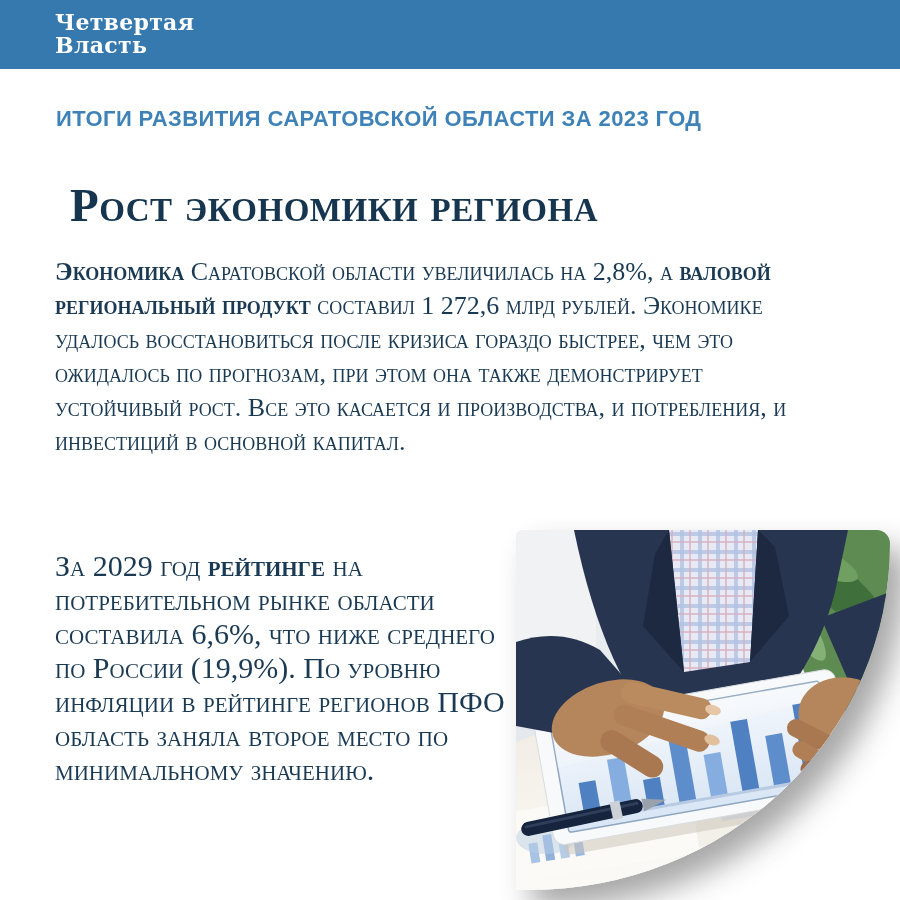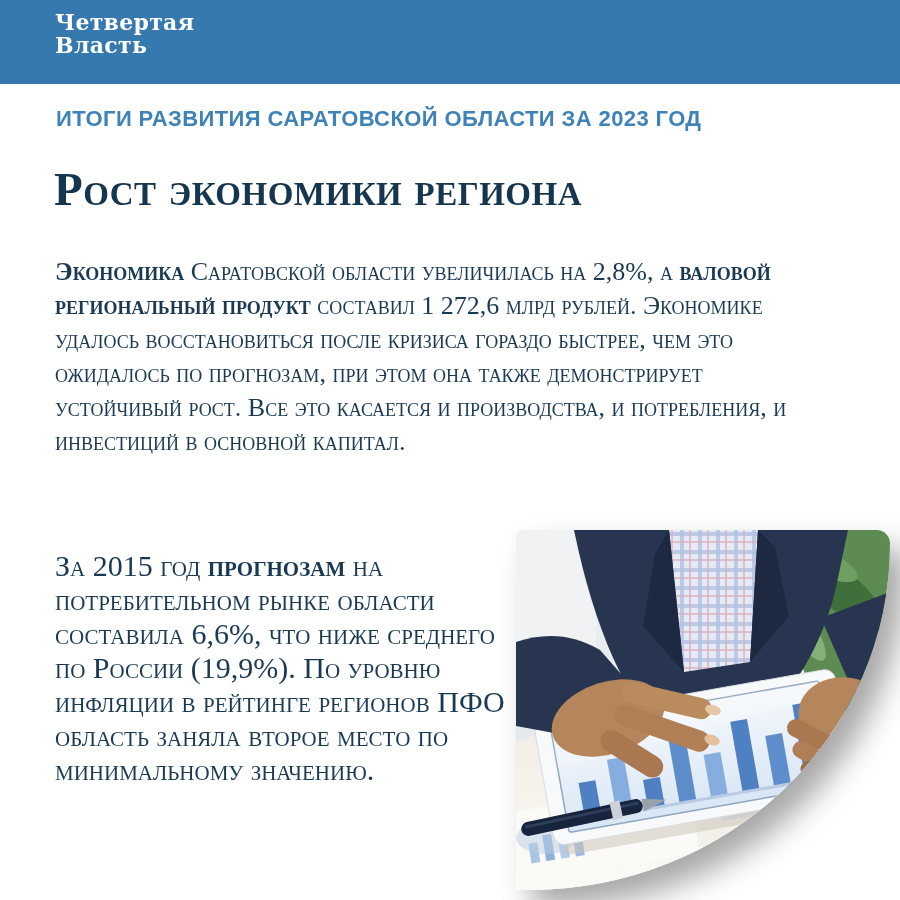--- a/index.html
+++ b/index.html
@@ -1,32 +1,32 @@
 <!DOCTYPE html>
 <html><head>
 <meta charset="utf-8">
 <style>
   html,body{margin:0;padding:0;background:#ffffff;}
   body{width:900px;height:900px;overflow:hidden;}
   .canvas{position:relative;width:900px;height:900px;background:#ffffff;
           font-family:"Liberation Serif",serif;color:#16354f;}
 
   
-  .header{position:absolute;left:0;top:0;width:900px;height:84px;background:#3679ae;}
+  .header{position:absolute;left:0;top:0;width:900px;height:69px;background:#3679ae;}
   .brand{position:absolute;left:55px;top:11px;color:#ffffff;
          font-family:"DejaVu Serif",serif;font-weight:bold;
          font-size:22px;line-height:23px;letter-spacing:.3px;}
 
   
   .kicker{position:absolute;left:56px;top:106px;
           font-family:"Liberation Sans",sans-serif;font-weight:bold;
           font-size:22px;letter-spacing:.4px;color:#3e82b8;}
 
   
-  .title{position:absolute;left:54px;top:162px;margin:0;
+  .title{position:absolute;left:54px;top:162px;margin:16px;
          font-size:47px;font-weight:bold;font-variant:small-caps;
          letter-spacing:.5px;color:#16354f;white-space:nowrap;}
 
   
   .para{position:absolute;margin:0;font-variant:small-caps;color:#1a3a54;}
   .para b{font-weight:bold;}
   .p1{left:55px;top:255px;width:778px;font-size:26px;line-height:34px;}
   .p2{left:55px;top:549px;width:455px;font-size:30px;line-height:34px;}
 
   
@@ -48,21 +48,21 @@
       <div>Власть</div>
     </div>
   </div>
 
   <div class="kicker">ИТОГИ РАЗВИТИЯ САРАТОВСКОЙ ОБЛАСТИ ЗА 2023 ГОД</div>
 
   <h1 class="title">Рост экономики региона</h1>
 
   <p class="para p1"><b>Экономика</b><span> Саратовской области увеличилась на 2,8%, а </span><b>валовой региональный продукт</b><span> составил 1 272,6 млрд рублей. Экономике удалось восстановиться после кризиса гораздо быстрее, чем это ожидалось по прогнозам, при этом она также демонстрирует устойчивый рост. Все это касается и производства, и потребления, и инвестиций в основной капитал.</span></p>
 
-  <p class="para p2"><span>За 2015 год </span><b>прогнозам</b><span> на потребительном рынке области составила 6,6%, что ниже среднего по России (19,9%). По уровню инфляции в рейтинге регионов ПФО область заняла второе место по минимальному значению.</span></p>
+  <p class="para p2"><span>За 2029 год </span><b>рейтинге</b><span> на потребительном рынке области составила 6,6%, что ниже среднего по России (19,9%). По уровню инфляции в рейтинге регионов ПФО область заняла второе место по минимальному значению.</span></p>
 
   <div class="photo">
     <svg width="374" height="360" viewBox="0 0 374 360" xmlns="http://www.w3.org/2000/svg">
       <defs>
         <linearGradient id="bgGrad" x1="0" y1="0" x2="0" y2="1">
           <stop offset="0" stop-color="#eef1f3"></stop>
             <stop offset="1" stop-color="#dde3e8"></stop>
         </linearGradient>
         <linearGradient id="deskGrad" x1="0" y1="0" x2="0" y2="1">
           <stop offset="0" stop-color="#efe9e0"></stop>

